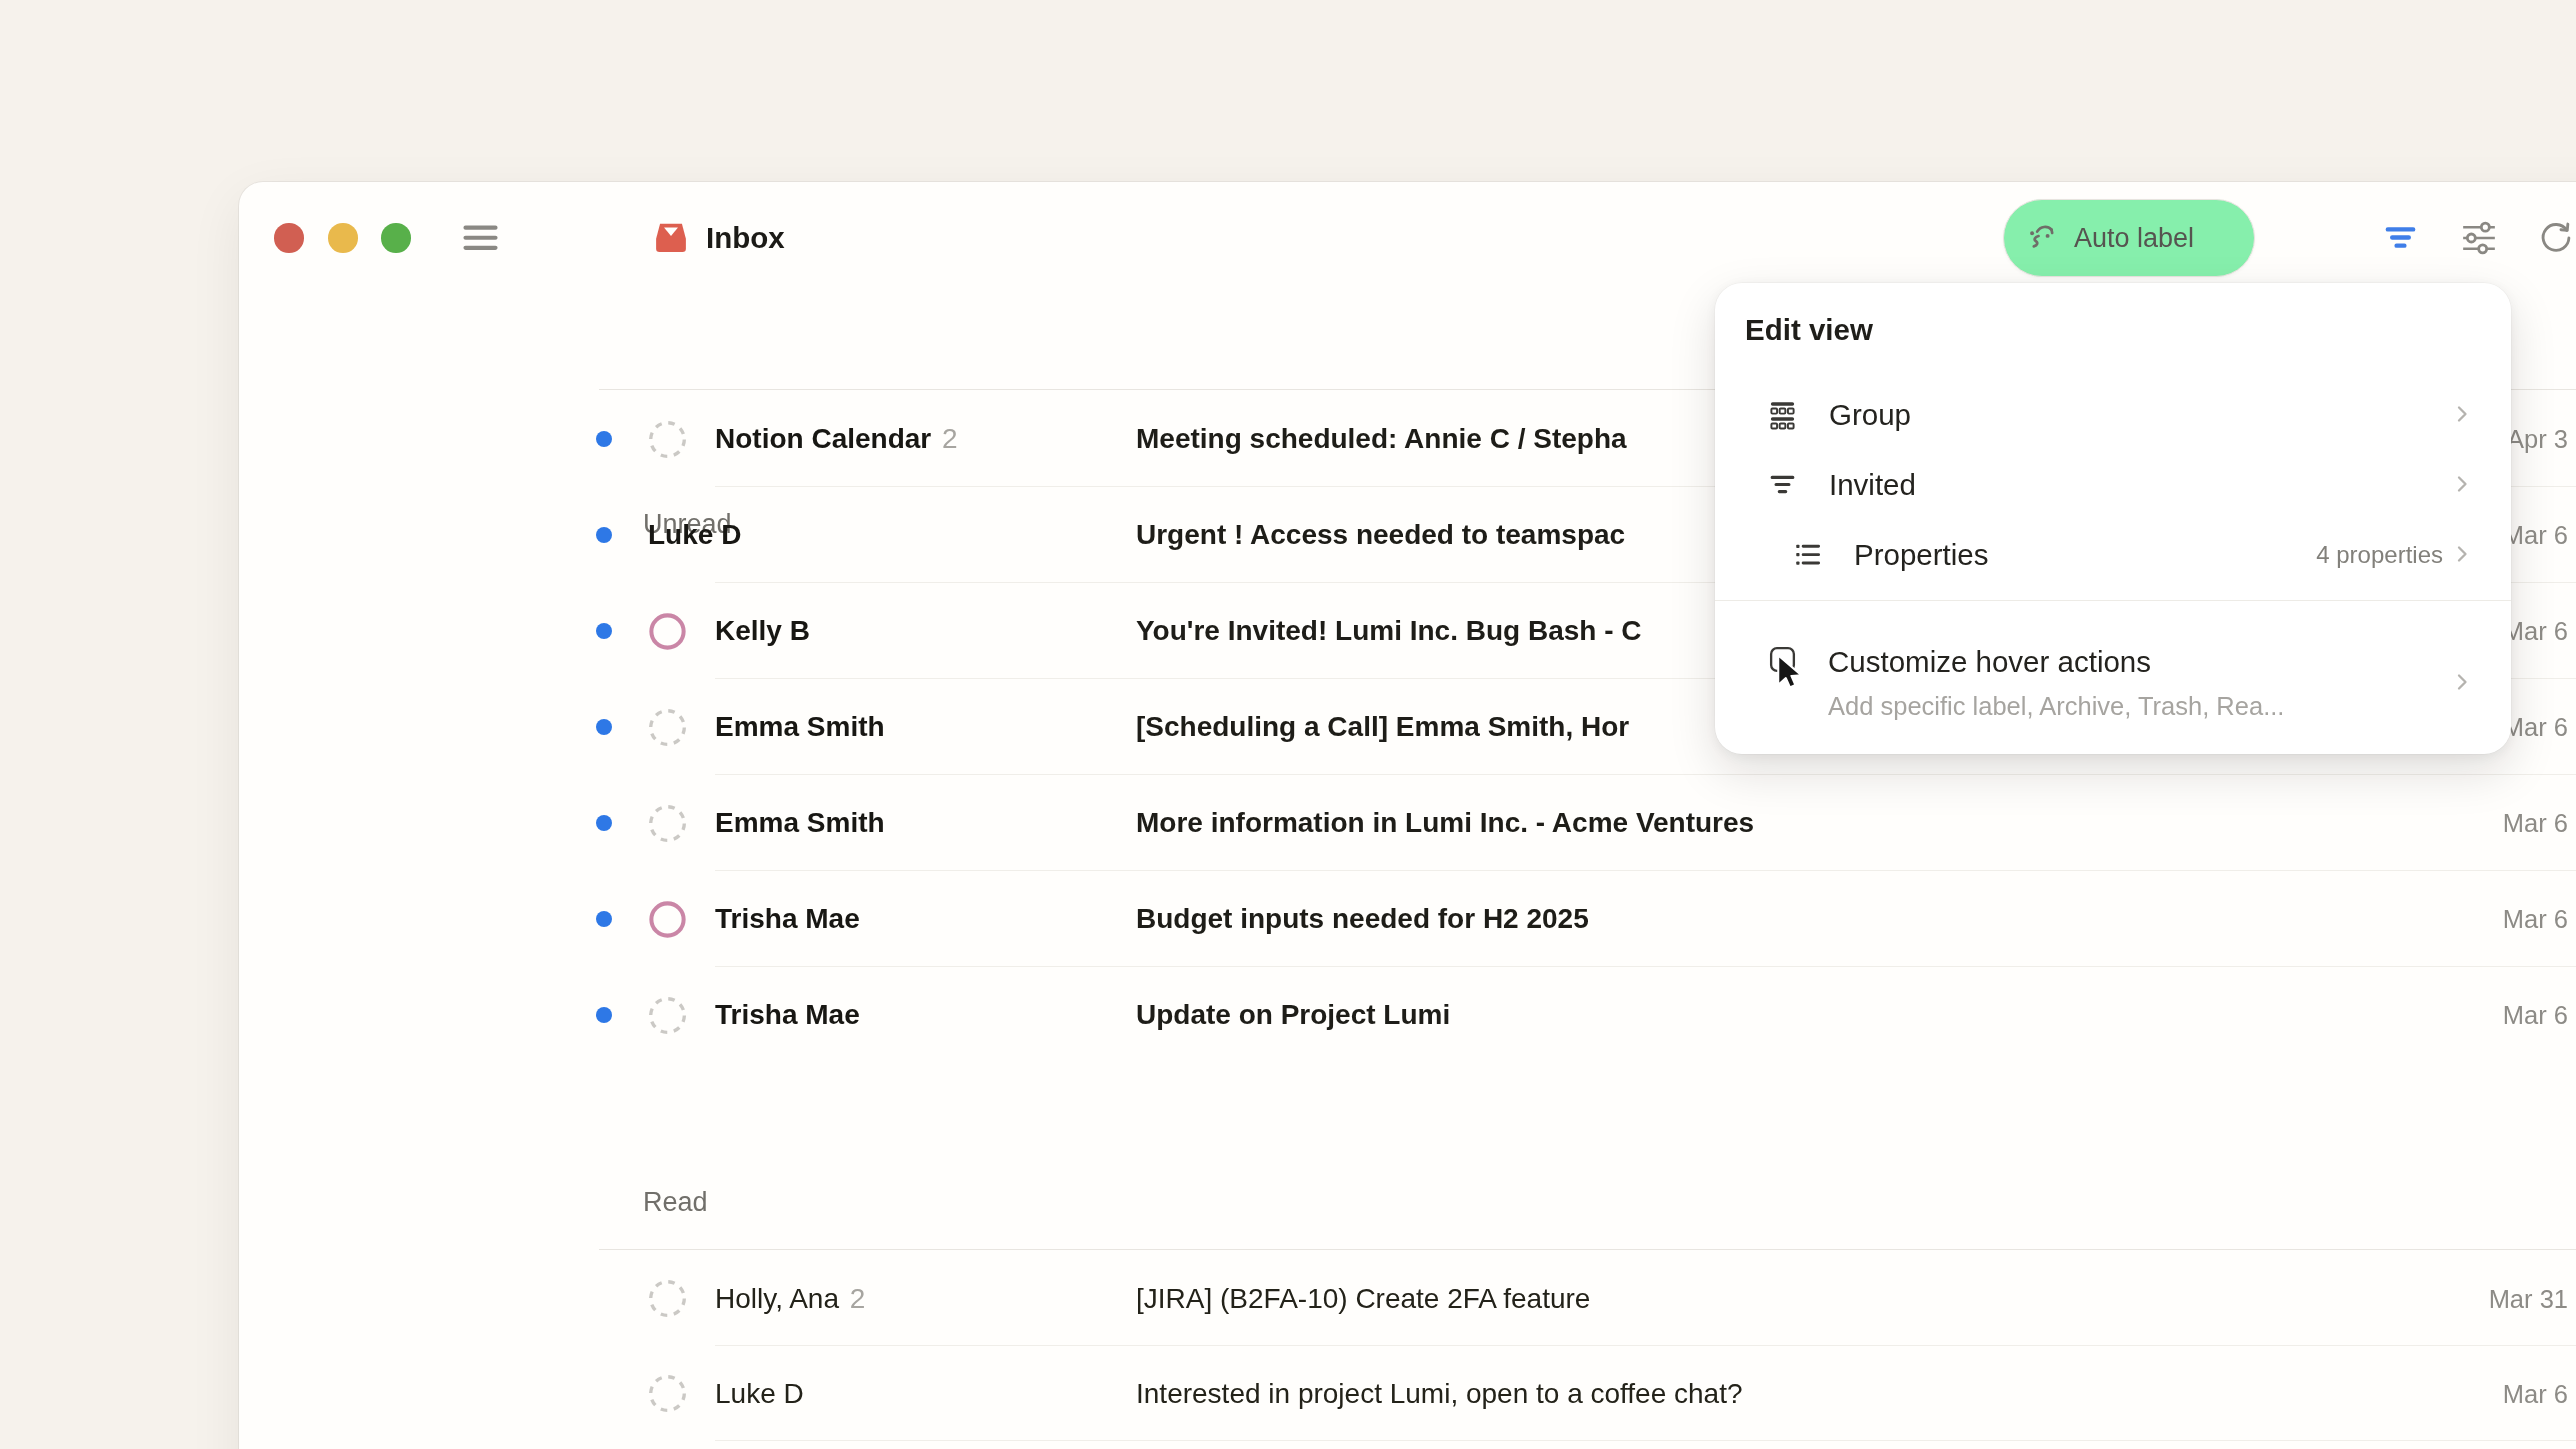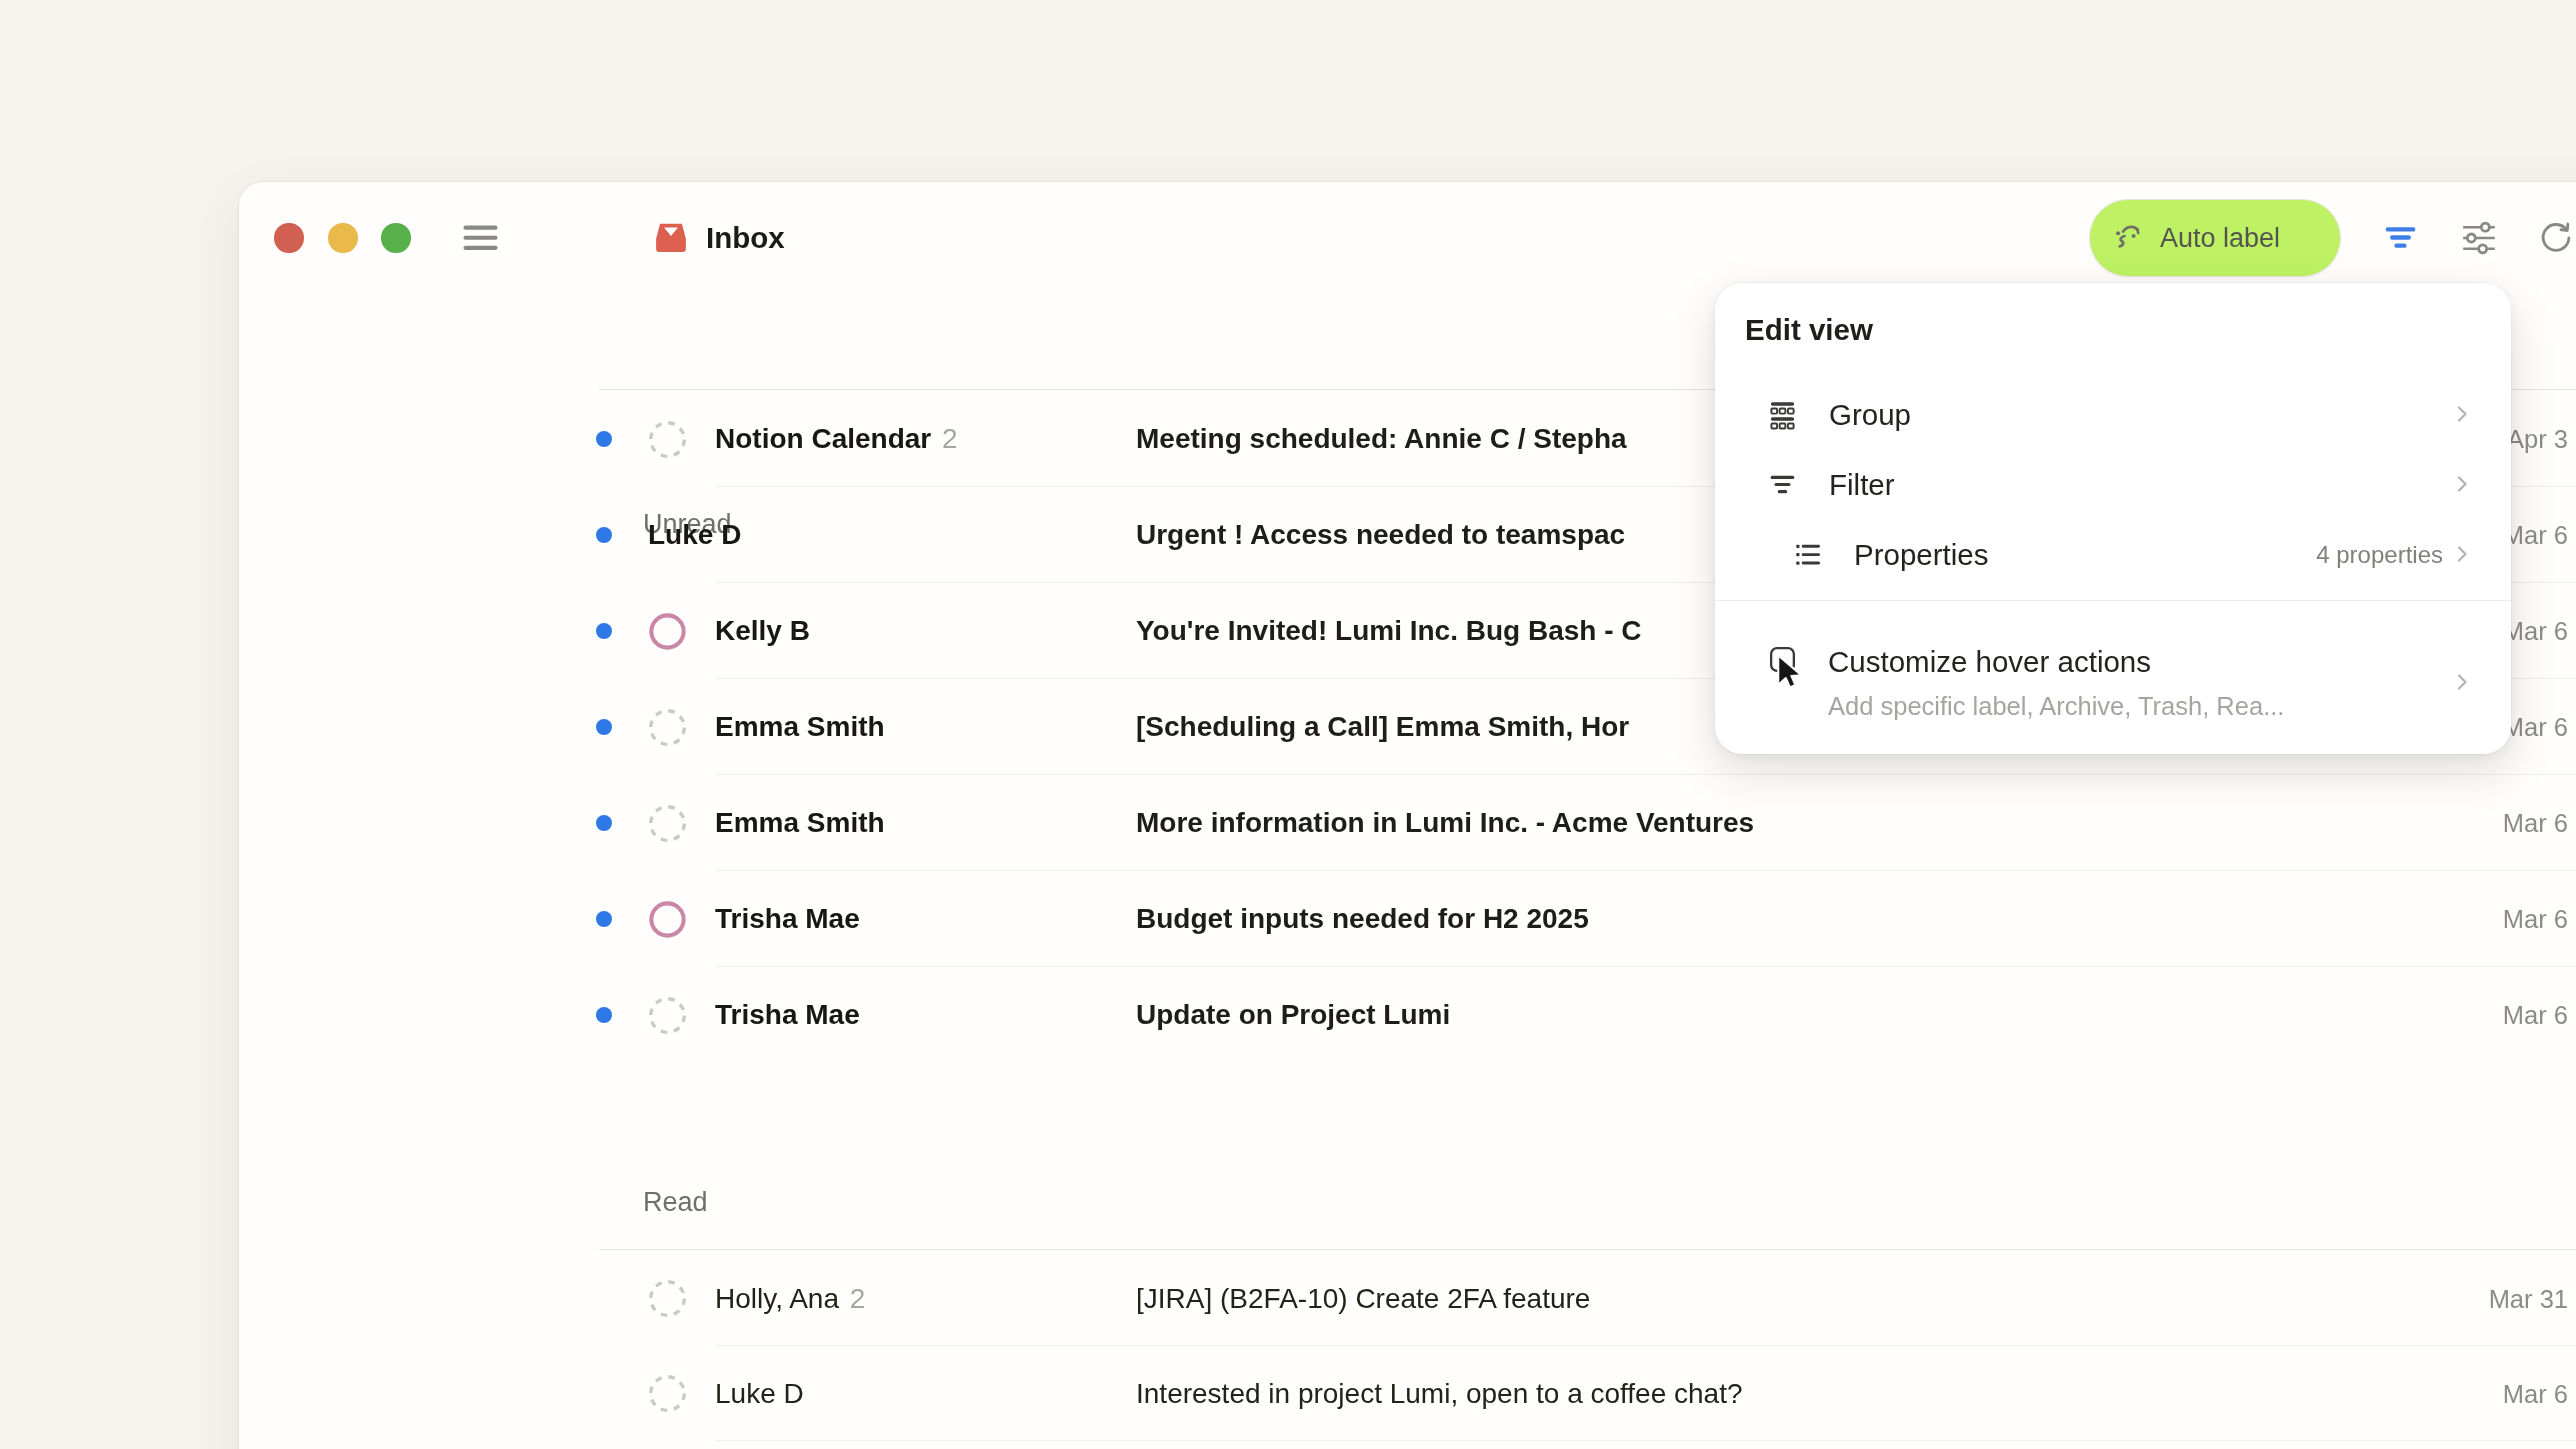--- a/index.html
+++ b/index.html
@@ -19,22 +19,22 @@
   
   .traffic { position:absolute; top:41px; width:29.5px; height:29.5px; border-radius:50%; }
   .t-red    { left:35px;  background:#d15f52; }
   .t-yellow { left:89px; background:#e9b94c; }
   .t-green  { left:142px; background:#58b04a; }
   .hamburger { position:absolute; left:222px; top:41px; }
   .inbox-ico { position:absolute; left:413px; top:37px; }
   .inbox-title { position:absolute; left:467px; top:37px; height:38px; line-height:38px;
     font-size:29.5px; font-weight:600; color:#1c1b17; }
   .pill {
-    position:absolute; left:1850px; top:17px; width:252px; height:78px;
-    background:#bef264; border:1.3px solid #e7e4df; border-radius:40px;
+    position:absolute; left:1764px; top:17px; width:252px; height:78px;
+    background:#86efac; border:1.3px solid #e7e4df; border-radius:40px;
     box-shadow:0 1.3px 3.4px rgba(0,0,0,.04);
     display:flex; align-items:center; padding-left:20px;
   }
   .pill-label { font-size:27px; font-weight:500; color:#565450; margin-left:12px; }
   .tb-ico { position:absolute; }
   .i-filter  { left:2142px; top:36px; }
   .i-sliders { left:2220px; top:36px; }
   .i-refresh { left:2299px; top:38px; }
 
   
@@ -325,21 +325,21 @@
           </svg>
       </span>
     </div>
 
     <div class="menu-row m-filter">
       <span>
         <svg width="31" height="31" viewBox="0 0 24 24" fill="none" stroke="#3a3936" stroke-width="2.4" stroke-linecap="round">
           <path d="M4 6.5h16M7 12h10M9.5 17.5h5"></path>
         </svg>
       </span>
-      <span class="menu-label">Filter</span>
+      <span class="menu-label">Invited</span>
       <span class="chev">
         <svg width="24" height="24" viewBox="0 0 24 24" fill="none" stroke="#b5b3af" stroke-width="2.3" stroke-linecap="round" stroke-linejoin="round">
             <path d="M9 5.5l6.5 6.5L9 18.5"></path>
           </svg>
       </span>
     </div>
 
     <div class="menu-row m-properties">
       <span>
         <svg width="31" height="31" viewBox="0 0 24 24">

